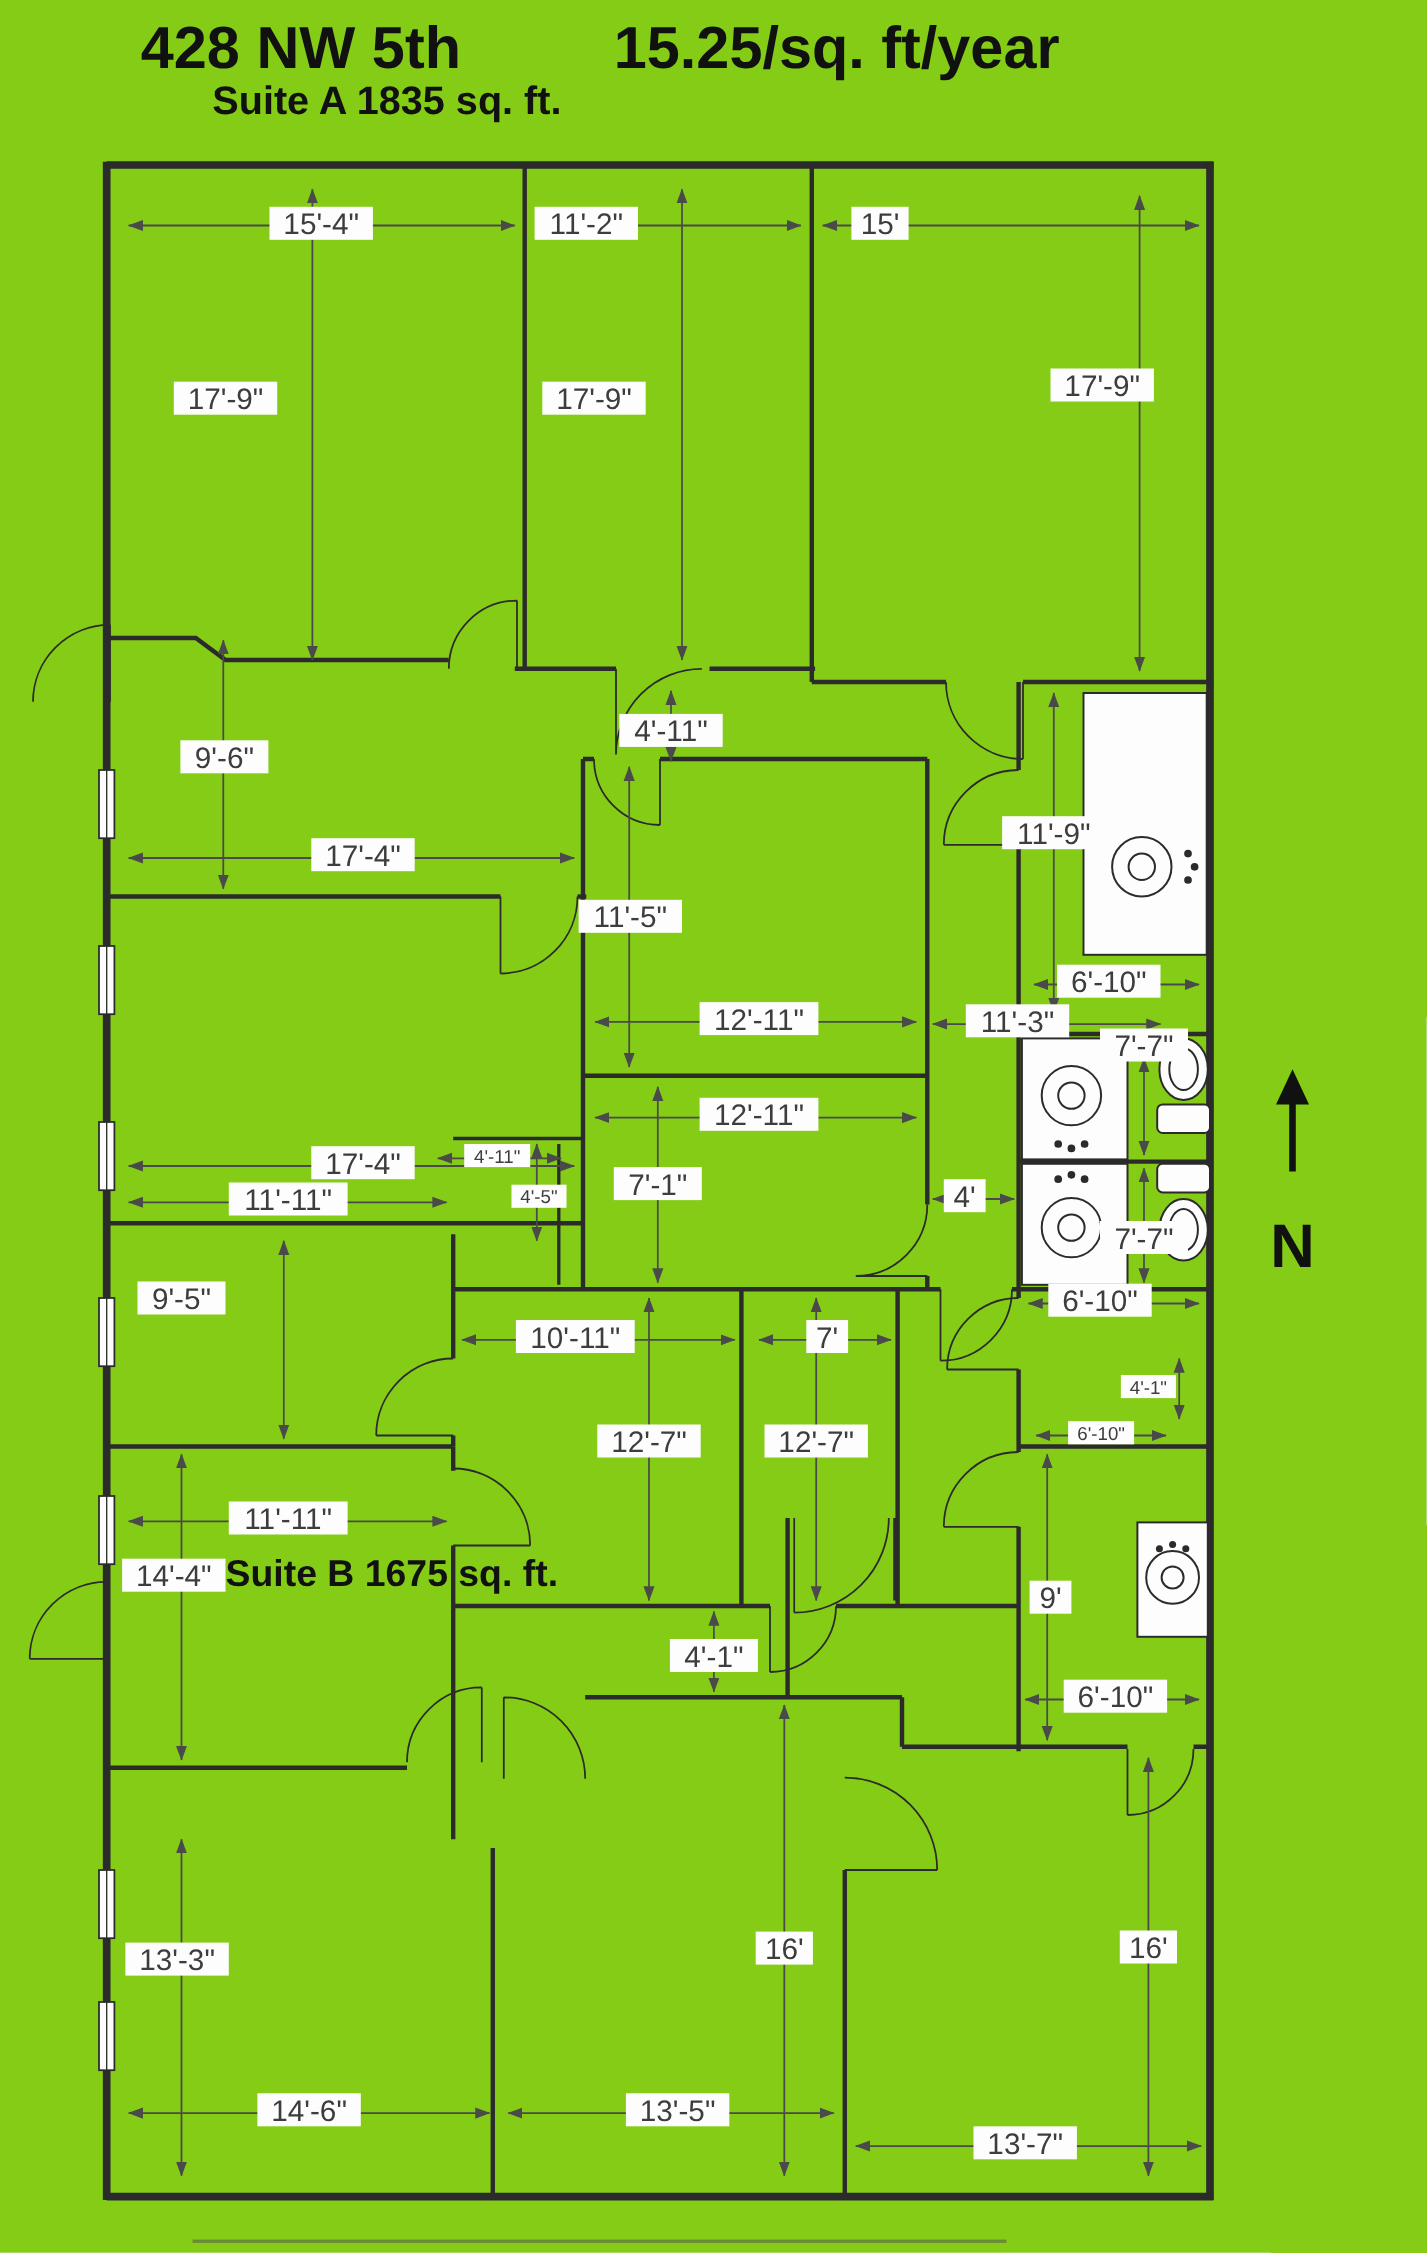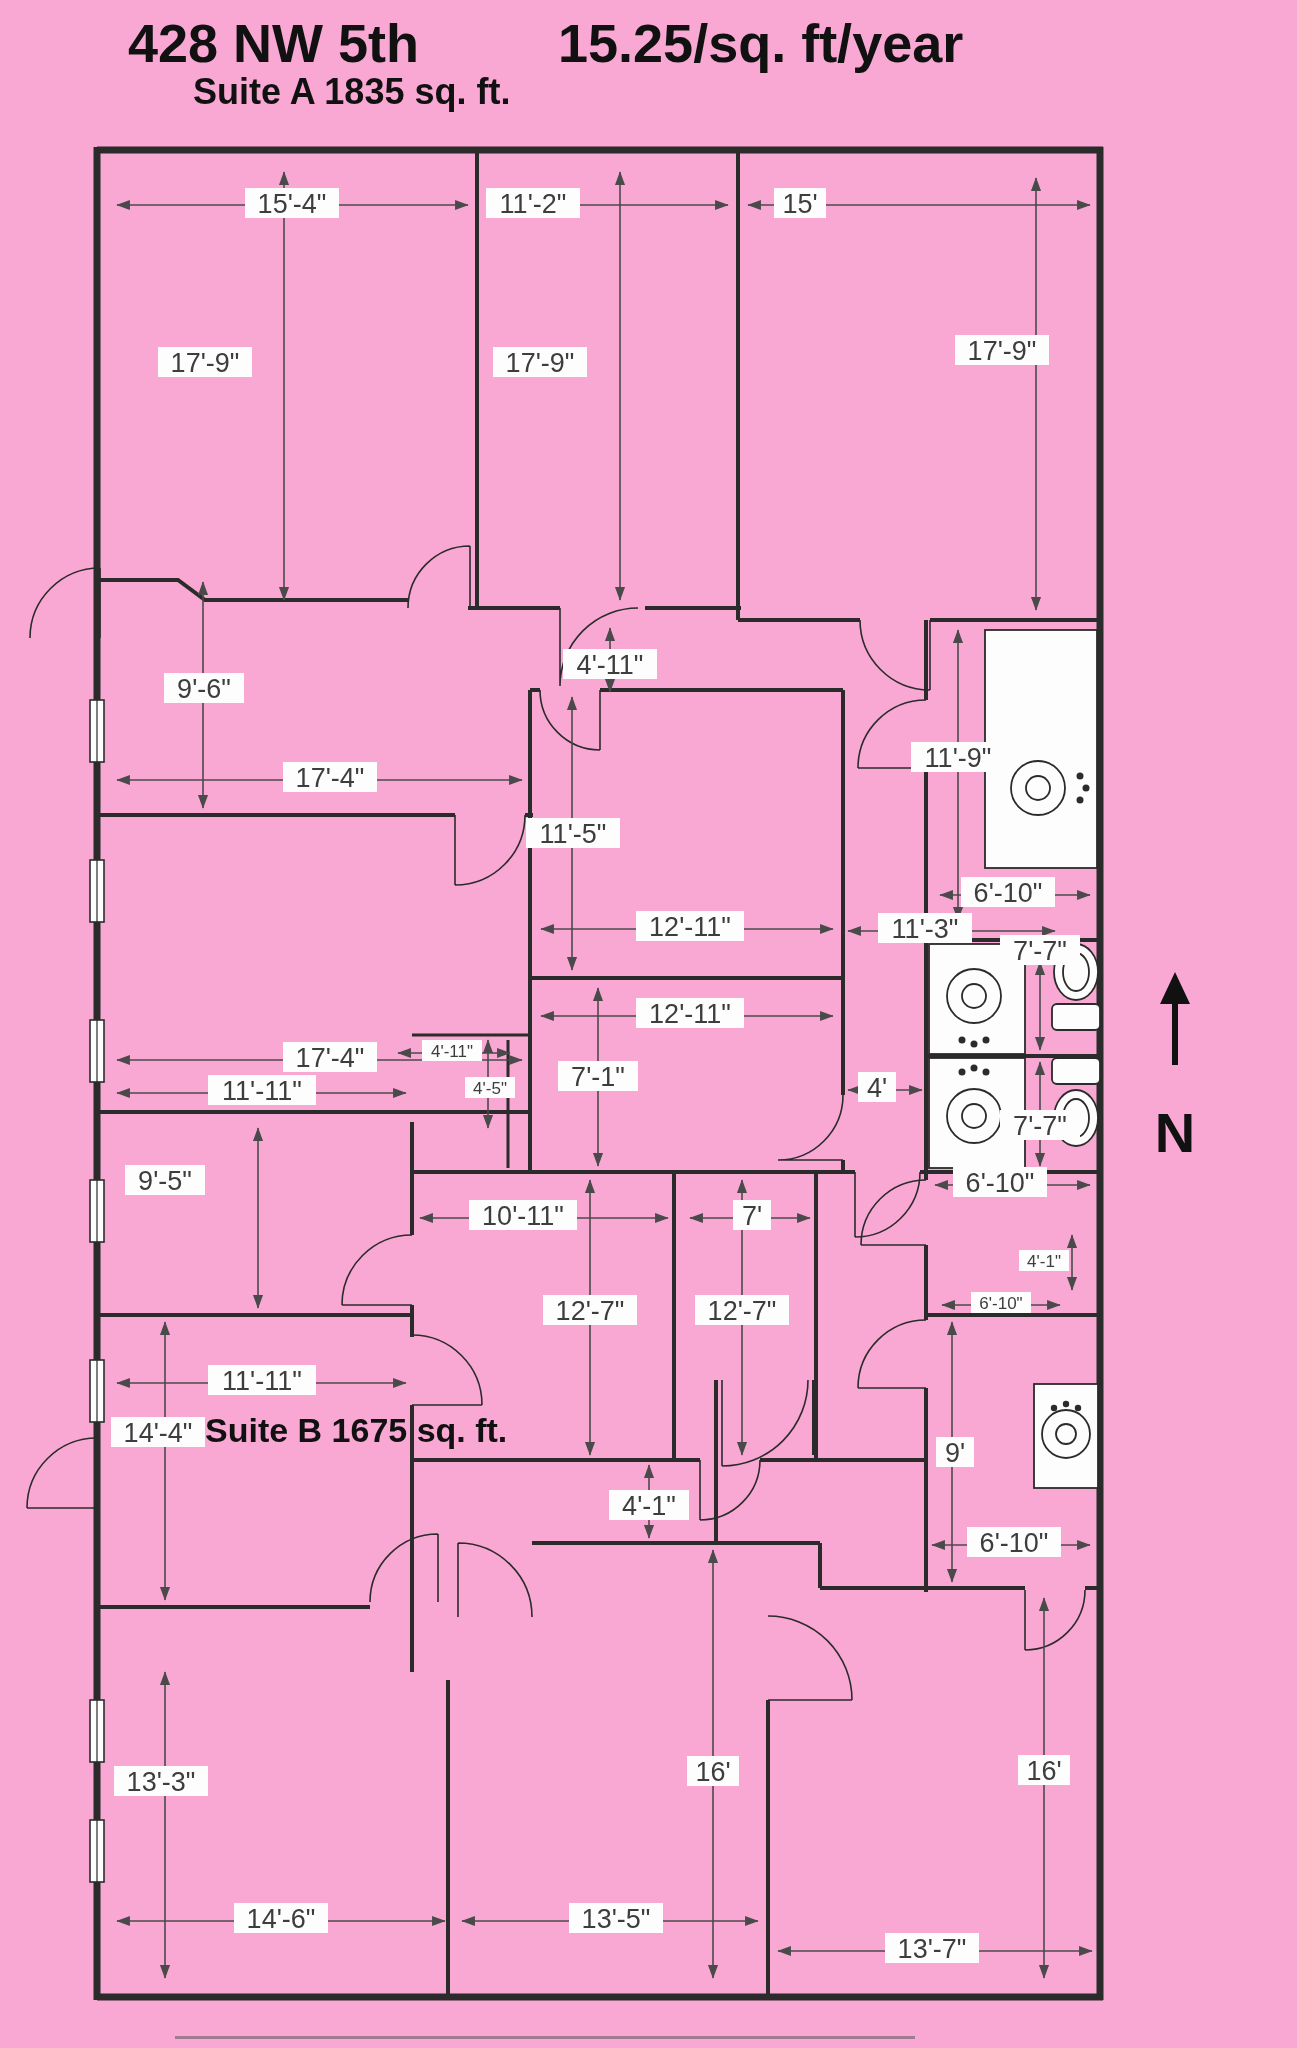--- a/index.html
+++ b/index.html
@@ -1,16 +1,16 @@
 <!DOCTYPE html>
 <html><head>
 <meta charset="utf-8">
 <style>
   html,body{margin:0;padding:0;background:#e8e8e8;}
-  #stage{position:relative;width:1297px;height:2048px;background:#f9a8d4;margin:0 auto;
+  #stage{position:relative;width:1297px;height:2048px;background:#84cc16;margin:0 auto;
          font-family:"Liberation Sans","DejaVu Sans",sans-serif;overflow:hidden;}
   svg{position:absolute;left:0;top:0;}
   .wall{stroke:#2b2b2b;fill:none;}
   .w7{stroke-width:7px;}
   .w4{stroke-width:4px;}
   .w3{stroke-width:3px;}
   .door{stroke:#2b2b2b;stroke-width:1.6px;fill:none;}
   .fix{stroke:#2b2b2b;stroke-width:1.8px;fill:#fdfdfd;}
   .dimline{stroke:#4a4a4a;stroke-width:1.6px;}
   .dimtext{fill:#3d3d3d;font-size:27px;font-family:"Liberation Sans","DejaVu Sans",sans-serif;}

